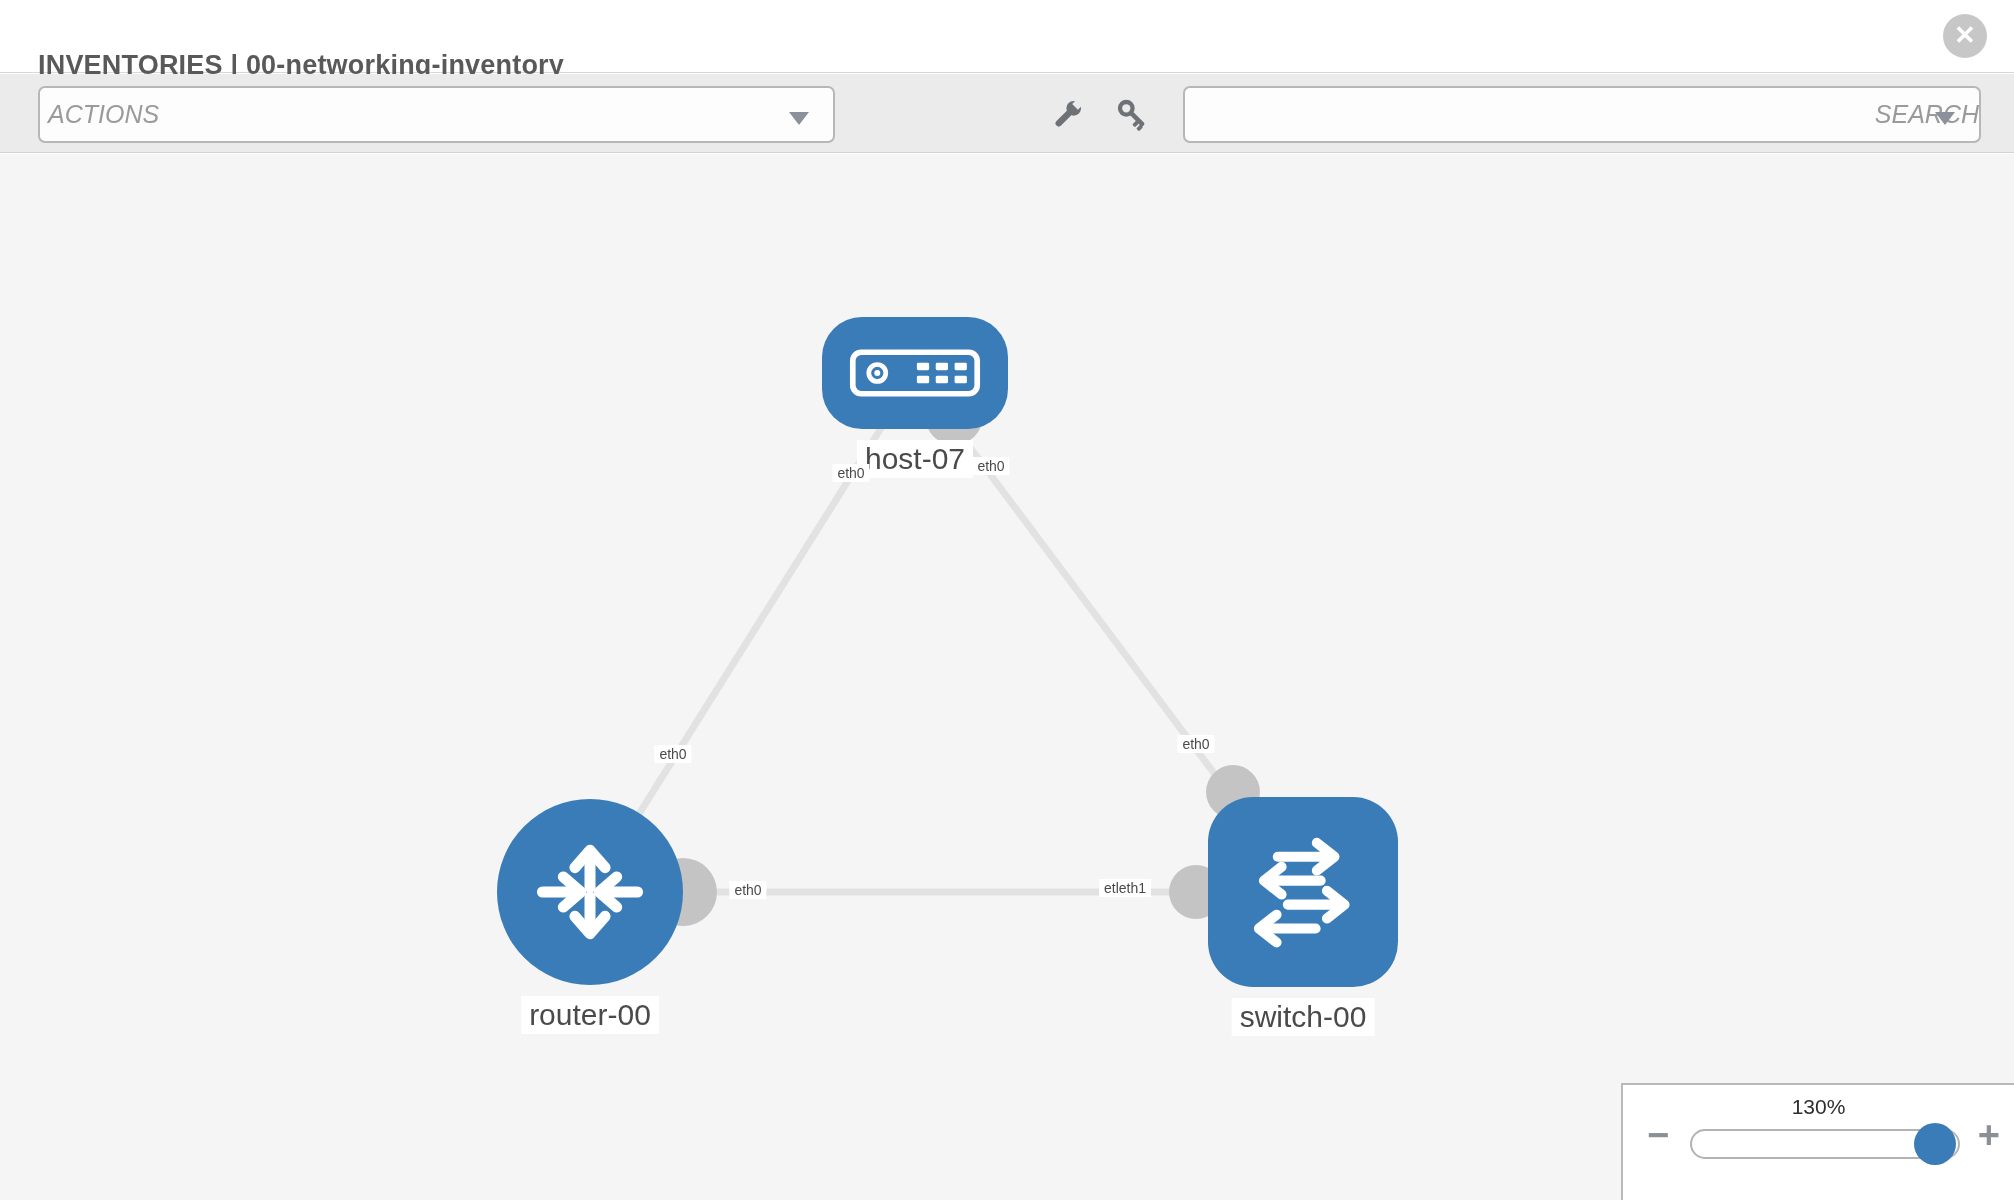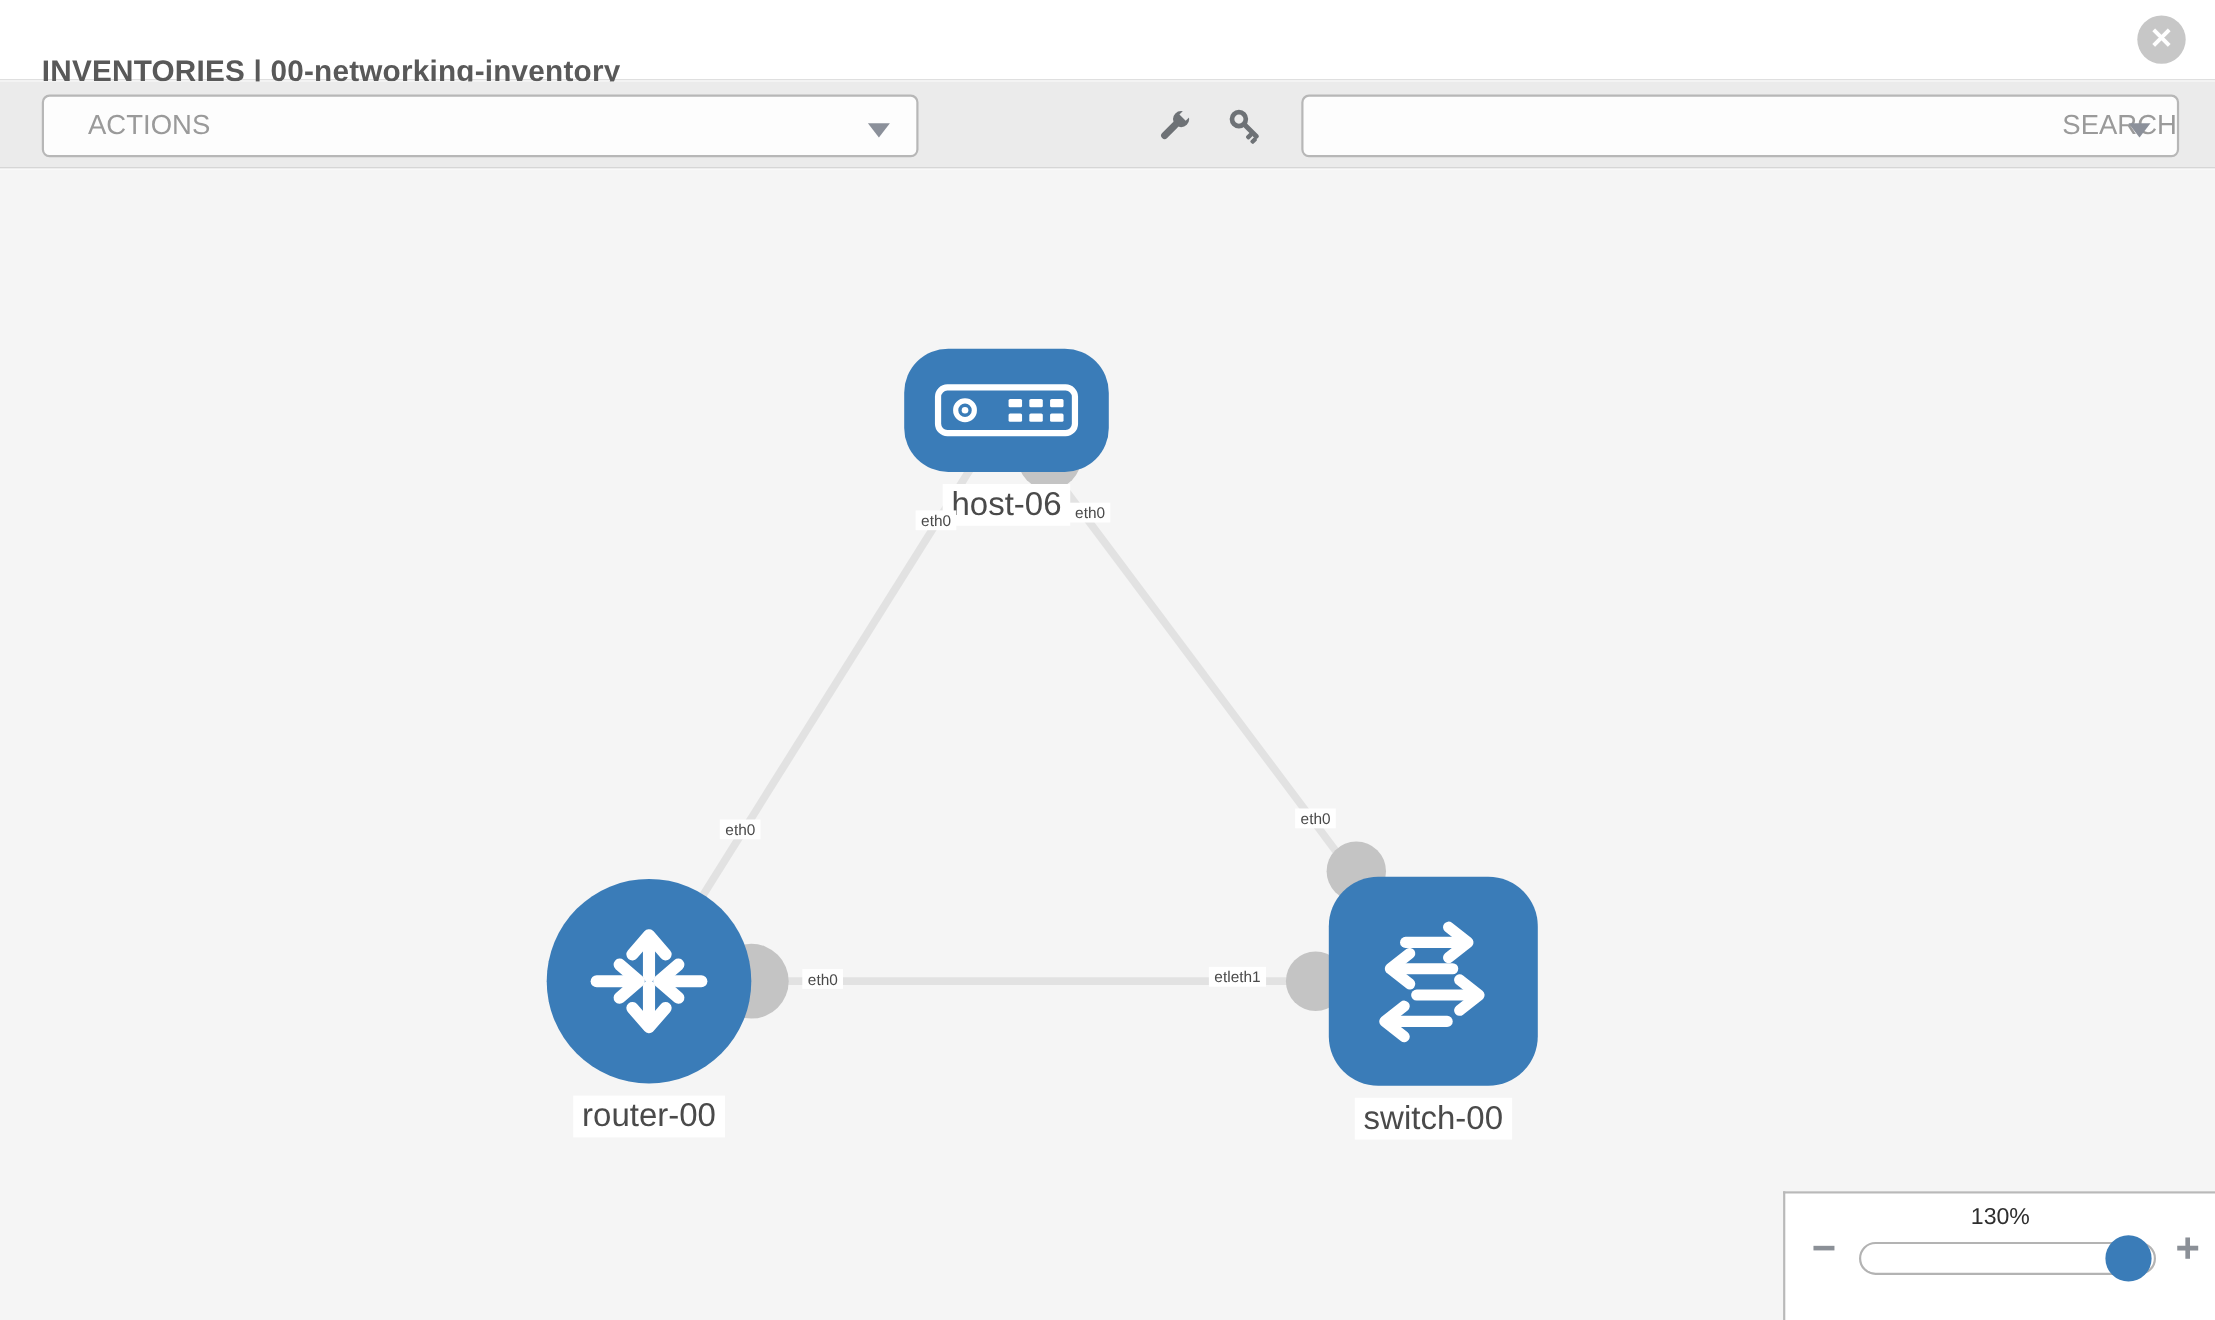--- a/index.html
+++ b/index.html
@@ -6,21 +6,21 @@
   html,body { width:2014px; height:1200px; font-family:"Liberation Sans", sans-serif; background:#fff; overflow:hidden; }
   .app { position:relative; width:2014px; height:1200px; }
 
   
   .header { position:absolute; left:0; top:0; width:2014px; height:73px; background:#ffffff; border-bottom:1px solid #d8d8d8; }
   .header-title { position:absolute; left:38px; top:0; height:73px; line-height:73px; font-size:27px; font-weight:bold; color:#595959; letter-spacing:0.2px;margin-top:29px; }
   .close-btn { position:absolute; right:27px; top:14px; width:44px; height:44px; border-radius:50%; background:#c7c7c7; color:#ffffff; font-size:26px; font-weight:bold; text-align:center; line-height:42px; cursor:pointer; }
 
   
   .toolbar { position:absolute; left:0; top:74px; width:2014px; height:79px; background:#ebebeb; border-bottom:1px solid #d2d2d2; }
-  .select-box { position:absolute; top:12px; height:57px; background:#fdfdfd; border:2px solid #b7b7b7; border-radius:7px; font-size:25px; color:#9a9a9a; line-height:53px; padding-left:40px; cursor:pointer; }
+  .select-box { position:absolute; top:12px; height:57px; background:#fdfdfd; border:2px solid #b7b7b7; border-radius:7px; font-size:25px; color:#9a9a9a; line-height:53px; padding-left:8px; cursor:pointer;font-style:italic; }
   .select-actions { left:38px; width:797px; }
   .select-search { left:1183px; width:798px;text-align:right; }
   .caret { position:absolute; right:24px; top:24px; width:0; height:0; border-left:10px solid transparent; border-right:10px solid transparent; border-top:13px solid #8b909a; }
   .tool-icon { position:absolute; top:22px; width:38px; height:38px; cursor:pointer; }
   .icon-wrench { left:1048px; }
   .icon-key { left:1114px; }
 
   
   .canvas { position:absolute; left:0; top:154px; width:2014px; height:1046px; background:#f5f5f5; }
   .links-layer { position:absolute; left:0; top:0; }
@@ -143,21 +143,21 @@
         <polyline points="61,11 75,22 61,33"></polyline>
         <line x1="64" y1="41" x2="28" y2="41"></line>
         <polyline points="33,30 19,41 33,52"></polyline>
         <line x1="38" y1="60" x2="74" y2="60"></line>
         <polyline points="69,49 83,60 69,71"></polyline>
         <line x1="60" y1="79" x2="24" y2="79"></line>
         <polyline points="29,68 15,79 29,90"></polyline>
       </svg>
     </div>
 
-    <div class="nlabel node-name lbl-host">host-06</div>
+    <div class="nlabel node-name lbl-host">host-07</div>
     <div class="nlabel node-name lbl-router">router-00</div>
     <div class="nlabel node-name lbl-switch">switch-00</div>
 
     <div class="nlabel if-label if-host-left">eth0</div>
     <div class="nlabel if-label if-host-right">eth0</div>
     <div class="nlabel if-label if-router-up">eth0</div>
     <div class="nlabel if-label if-switch-up">eth0</div>
     <div class="nlabel if-label if-horiz-left">eth0</div>
     <div class="nlabel if-label if-horiz-right">etleth1</div>
 

